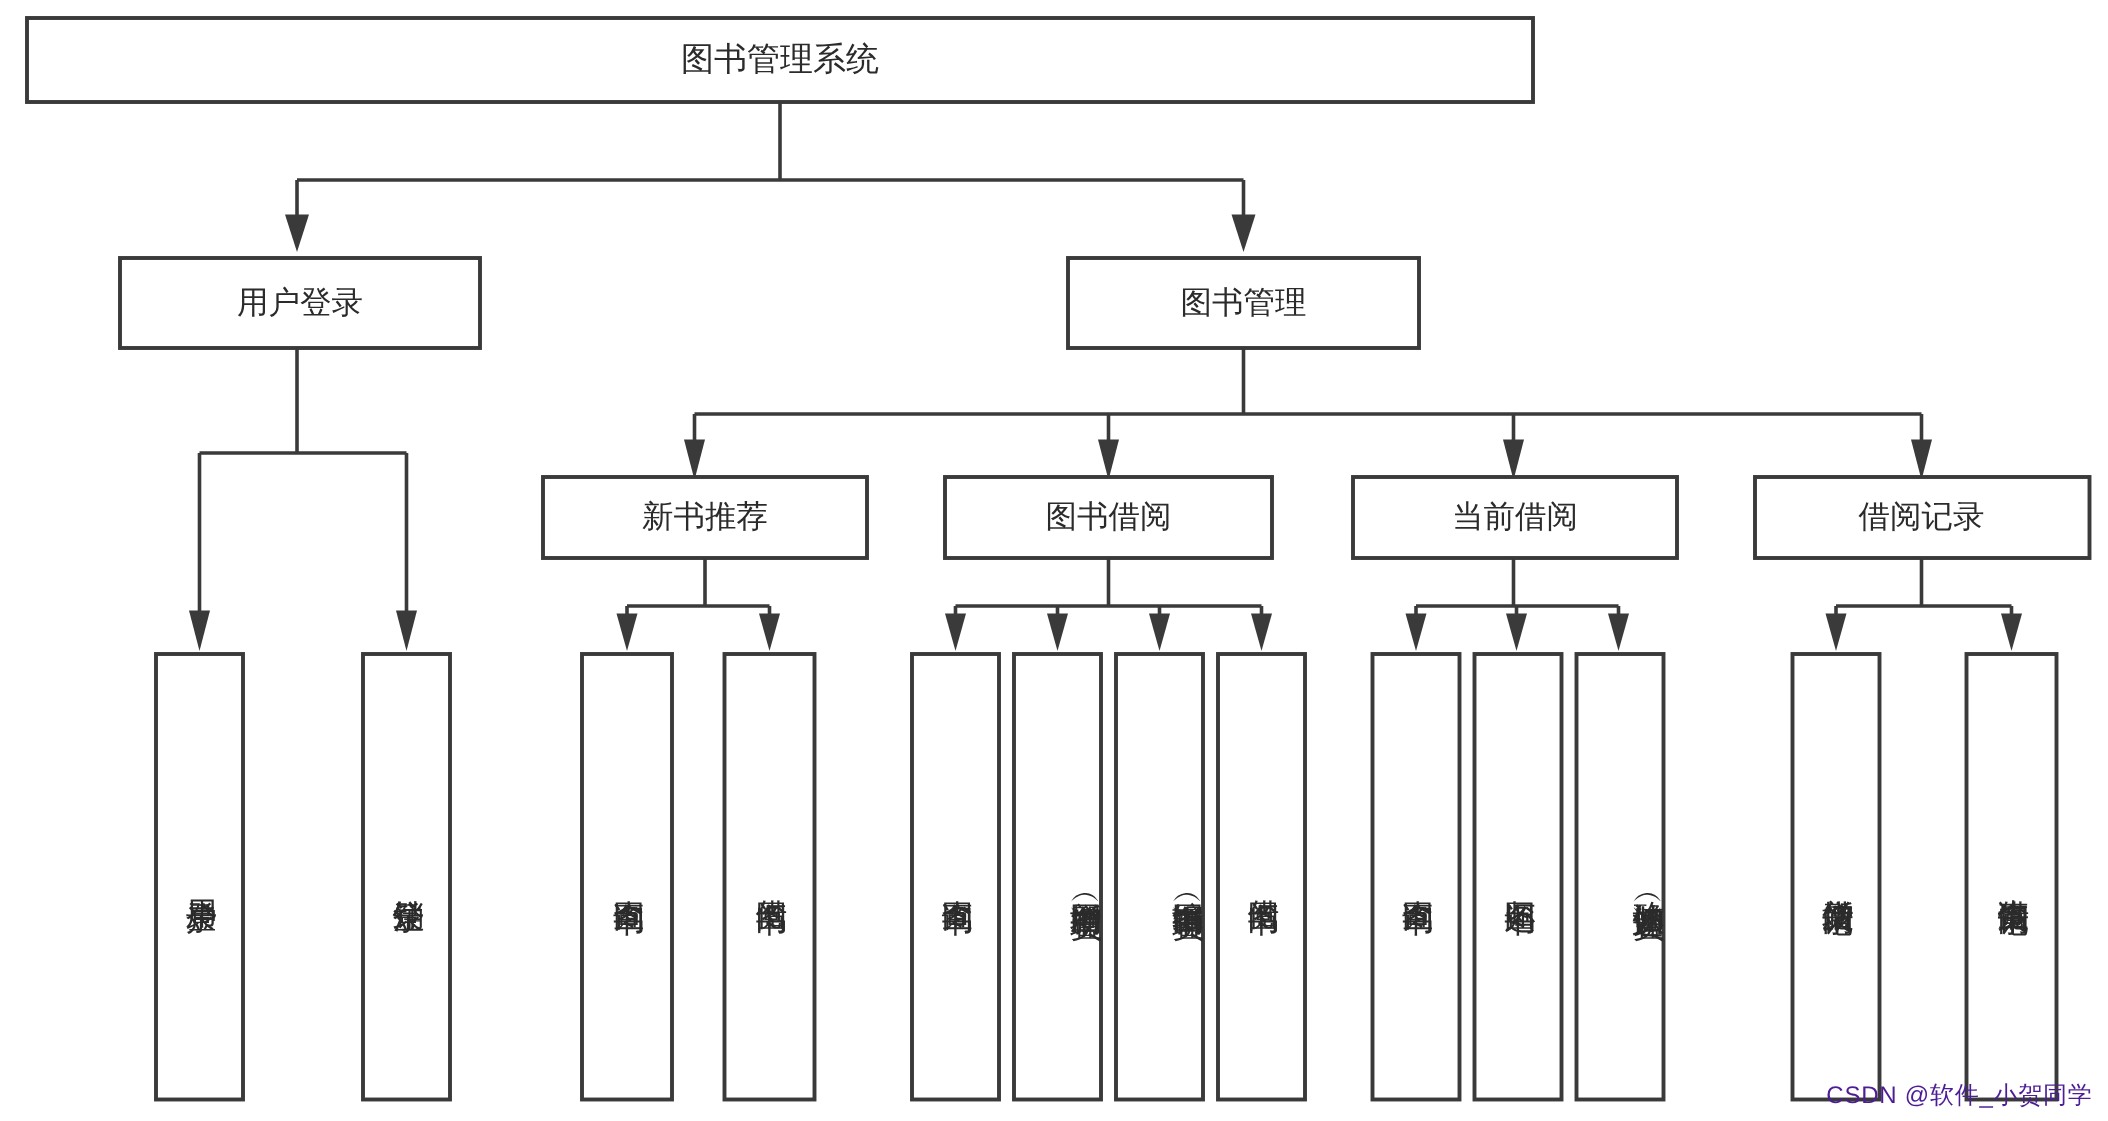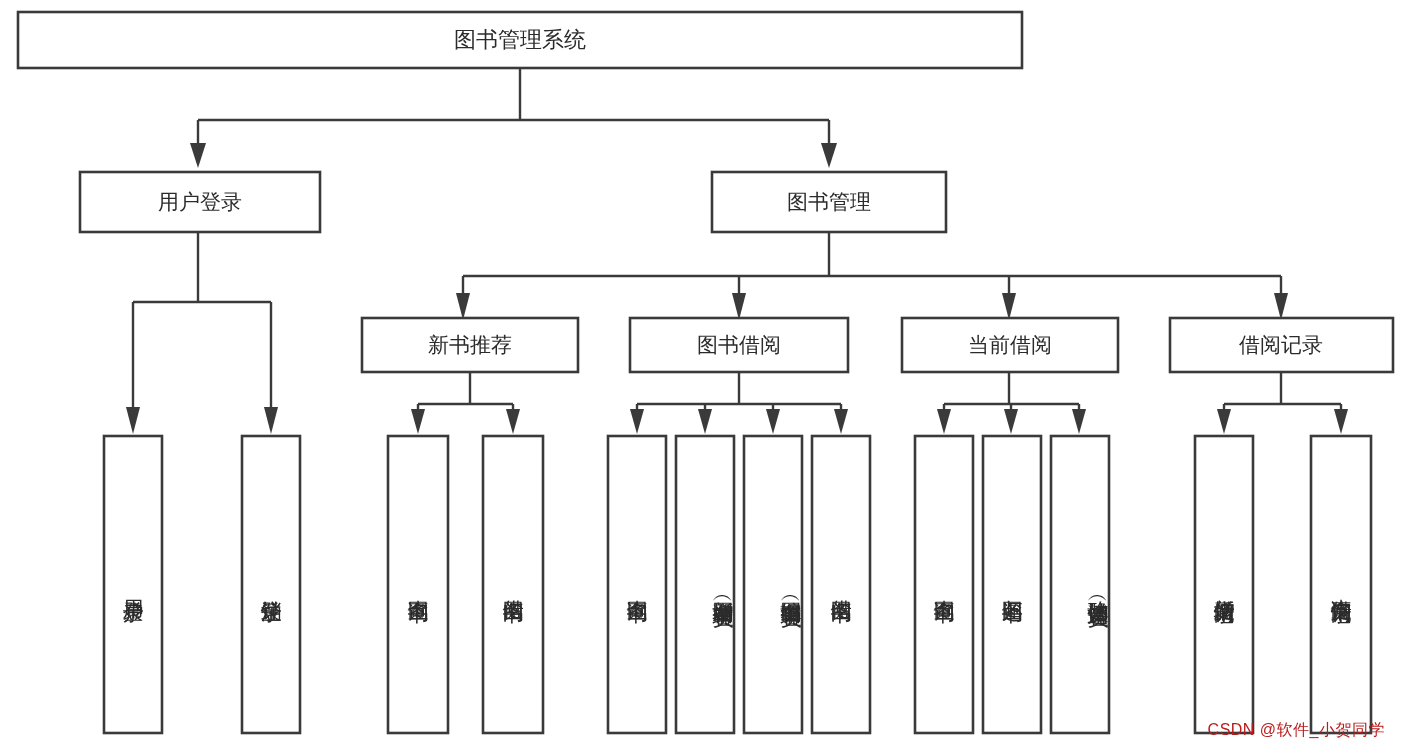--- a/index.html
+++ b/index.html
@@ -63,25 +63,25 @@
     font-family: "Liberation Sans", "DejaVu Sans", sans-serif;
     font-size: 21px;
     line-height: 1.08;
     letter-spacing: 1px;
     color: #2b2b2b;
     white-space: nowrap;
     pointer-events: none;
   }
   #watermark {
     position: absolute;
-    right: 20px;
+    right: 10px;
     bottom: 6px;
     font-family: "Liberation Sans", "DejaVu Sans", sans-serif;
     font-size: 16px;
-    color: #b91c1c;
+    color: #4c1d95;
     letter-spacing: 0.5px;
     user-select: none;
     margin-top: 11px;
   }
 </style>
 </head>
 <body>
 
 <div id="diagram-root">
 

